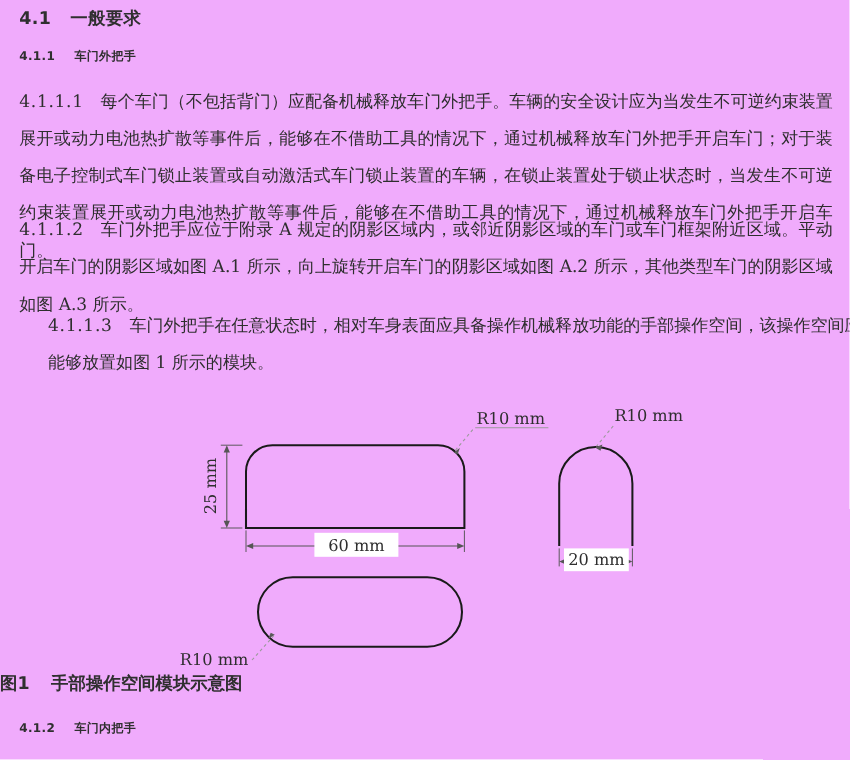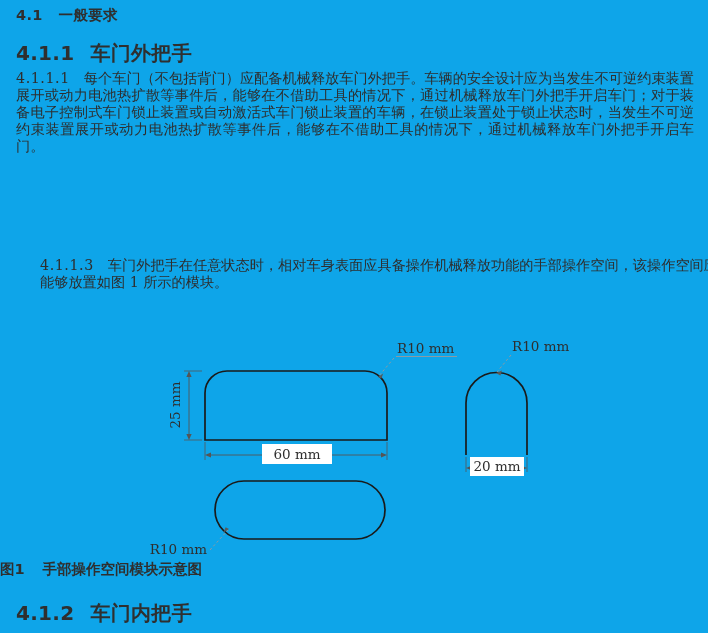--- a/index.html
+++ b/index.html
@@ -12,46 +12,46 @@
     height: 633px;
     position: relative;
     font-family: "DejaVu Serif", "Liberation Serif", serif;
     color: #2b2b2b;
     overflow: hidden;
   }
   .page {
     position: relative;
     width: 708px;
     height: 633px;
-    background: #0ea5e9;
+    background: #f0abfc;
   }
 
   
   .heading {
     position: absolute;
     font-family: "DejaVu Sans", "Liberation Sans", sans-serif;
     font-weight: bold;
     color: #2f2f2f;
     white-space: nowrap;
     letter-spacing: 0.3px;
   }
   .h-clause-num { display: inline-block; }
   .h-gap { display: inline-block; width: 16px; }
   .h1 { font-size: 14.5px; }
-  .h2 { font-size: 20px; }
+  .h2 { font-size: 10px; }
 
   #heading-4-1   { left: 16px; top: 6px; }
   #heading-4-1-1 { left: 16px; top: 40px; }
   #heading-4-1-2 { left: 16px; top: 600px; }
 
   
   .para {
     position: absolute;
     font-size: 14.2px;
-    line-height: 17px;
+    line-height: 31px;
     color: #2e2e2e;
     text-align: justify;
     text-justify: inter-character;
     font-family: "DejaVu Serif", "Liberation Serif", serif;
   }
   .pnum {
     font-family: "DejaVu Serif", "Liberation Serif", serif;
     letter-spacing: 0.6px;
   }
   .pspace { display: inline-block; width: 14px; }
@@ -93,20 +93,23 @@
   </div>
 
   <div class="heading h2" id="heading-4-1-1">
     <span class="h-clause-num">4.1.1</span><span class="h-gap"></span><span>车门外把手</span>
   </div>
 
   <div class="para" id="para-4-1-1-1">
     <span class="pnum">4.1.1.1</span><span class="pspace"></span><span>每个车门（不包括背门）应配备机械释放车门外把手。车辆的安全设计应为当发生不可逆约束装置展开或动力电池热扩散等事件后，能够在不借助工具的情况下，通过机械释放车门外把手开启车门；对于装备电子控制式车门锁止装置或自动激活式车门锁止装置的车辆，在锁止装置处于锁止状态时，当发生不可逆约束装置展开或动力电池热扩散等事件后，能够在不借助工具的情况下，通过机械释放车门外把手开启车门。</span>
   </div>
 
+  <div class="para" id="para-4-1-1-2">
+    <span class="pnum">4.1.1.2</span><span class="pspace"></span><span>车门外把手应位于附录 A 规定的阴影区域内，或邻近阴影区域的车门或车门框架附近区域。平动开启车门的阴影区域如图 A.1 所示，向上旋转开启车门的阴影区域如图 A.2 所示，其他类型车门的阴影区域如图 A.3 所示。</span>
+  </div>
 
   <div class="para" id="para-4-1-1-3">
     <span class="pnum">4.1.1.3</span><span class="pspace"></span><span>车门外把手在任意状态时，相对车身表面应具备操作机械释放功能的手部操作空间，该操作空间应能够放置如图 1 所示的模块。</span>
   </div>
 
   <div id="figure-block">
     <svg id="figure-svg" width="708" height="250" viewBox="0 0 708 250" xmlns="http://www.w3.org/2000/svg">
 
       <path d="M 205 120 L 205 73 A 22 22 0 0 1 227 51 L 365 51 A 22 22 0 0 1 387 73 L 387 120 Z" fill="none" stroke="#1a1a1a" stroke-width="1.7"></path>
 

